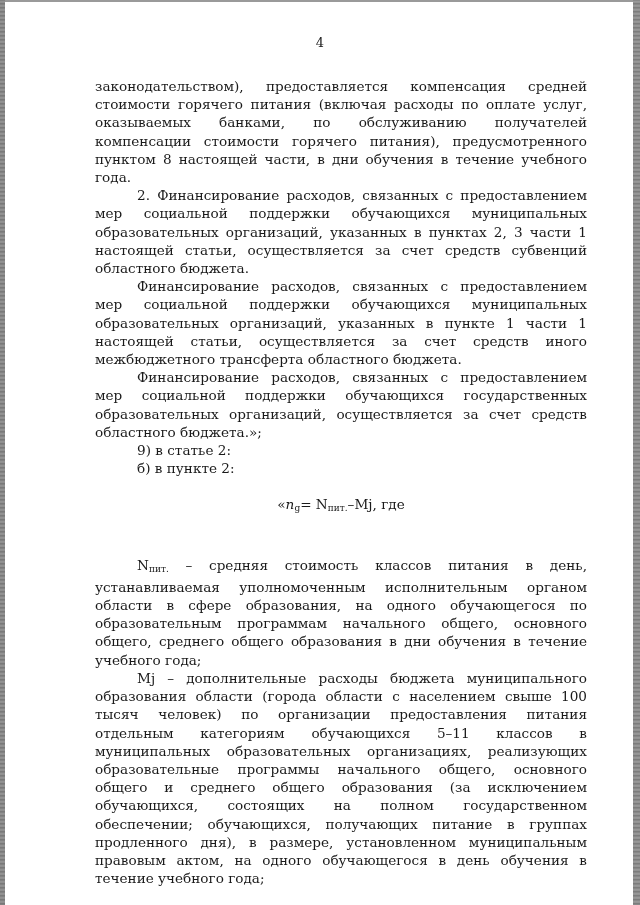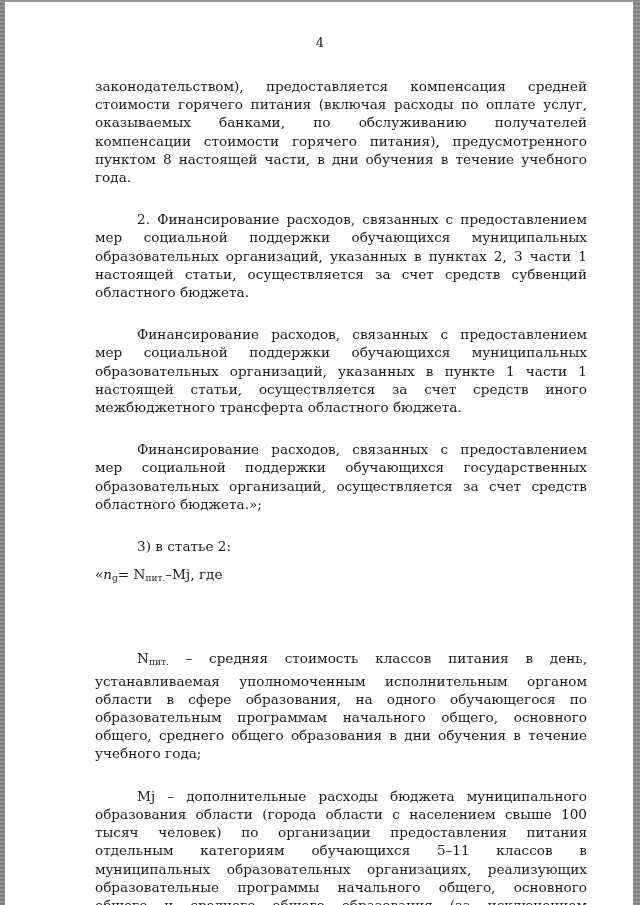--- a/index.html
+++ b/index.html
@@ -24,39 +24,40 @@
     }
     .page-number {
       position: absolute; top: 35px; left: 0; width: 640px;
       text-align: center; font-size: 13px;
     }
     .content {
       position: absolute; left: 95px; top: 77px; width: 492px;
       font-size: 13.6px; line-height: 18.2px;
     }
     .p { margin: 0; text-align: justify; }
-    .indent { text-indent: 42px; margin-top: 24px; }
-    .formula { margin: 10px 0 0 0; }
+    .indent { text-indent: 42px; }
+    .formula { text-align: center; margin: 18px 0 0 0; }
     .formula-gap { height: 38px; }
     sub.small { font-size: 9px; vertical-align: -2px; }
     sup.small { font-size: 9px; vertical-align: 5px; }
     .ital { font-style: italic; }
   </style>
 </head>
 <body>
 
 <div class="scan-edge-top"></div>
 <div class="scan-edge-left"></div>
 <div class="scan-edge-right"></div>
 
 <div class="page-number">4</div>
 
 <div class="content">
   <p class="p">законодательством), предоставляется компенсация средней стоимости горячего питания (включая расходы по оплате услуг, оказываемых банками, по обслуживанию получателей компенсации стоимости горячего питания), предусмотренного пунктом 8 настоящей части, в дни обучения в течение учебного года.</p>
   <p class="p indent">2. Финансирование расходов, связанных с предоставлением мер социальной поддержки обучающихся муниципальных образовательных организаций, указанных в пунктах 2, 3 части 1 настоящей статьи, осуществляется за счет средств субвенций областного бюджета.</p>
   <p class="p indent">Финансирование расходов, связанных с предоставлением мер социальной поддержки обучающихся муниципальных образовательных организаций, указанных в пункте 1 части 1 настоящей статьи, осуществляется за счет средств иного межбюджетного трансферта областного бюджета.</p>
   <p class="p indent">Финансирование расходов, связанных с предоставлением мер социальной поддержки обучающихся государственных образовательных организаций, осуществляется за счет средств областного бюджета.»;</p>
-  <p class="p indent">3)  в статье 2:</p>
+  <p class="p indent">9)  в статье 2:</p>
+  <p class="p indent">б) в пункте 2:</p>
   <p class="formula"><span>«</span><span class="ital">n</span><sub class="small">g</sub><span>= N</span><sub class="small">пит.</sub><span>–Mj, где</span></p>
   <div class="formula-gap"></div>
   <p class="p indent"><span>N</span><sub class="small">пит.</sub><span> – средняя стоимость классов питания в день, устанавливаемая уполномоченным исполнительным органом области в сфере образования, на одного обучающегося по образовательным программам начального общего, основного общего, среднего общего образования в дни обучения в течение учебного года;</span></p>
   <p class="p indent"><span>Mj</span><span> – дополнительные расходы бюджета муниципального образования области (города области с населением свыше 100 тысяч человек) по организации предоставления питания отдельным категориям обучающихся 5–11 классов в муниципальных образовательных организациях, реализующих образовательные программы начального общего, основного общего и среднего общего образования (за исключением обучающихся, состоящих на полном государственном обеспечении; обучающихся, получающих питание в группах продленного дня), в размере, установленном муниципальным правовым актом, на одного обучающегося в день обучения в течение учебного года;</span></p>
 </div>
 
 </body></html>

